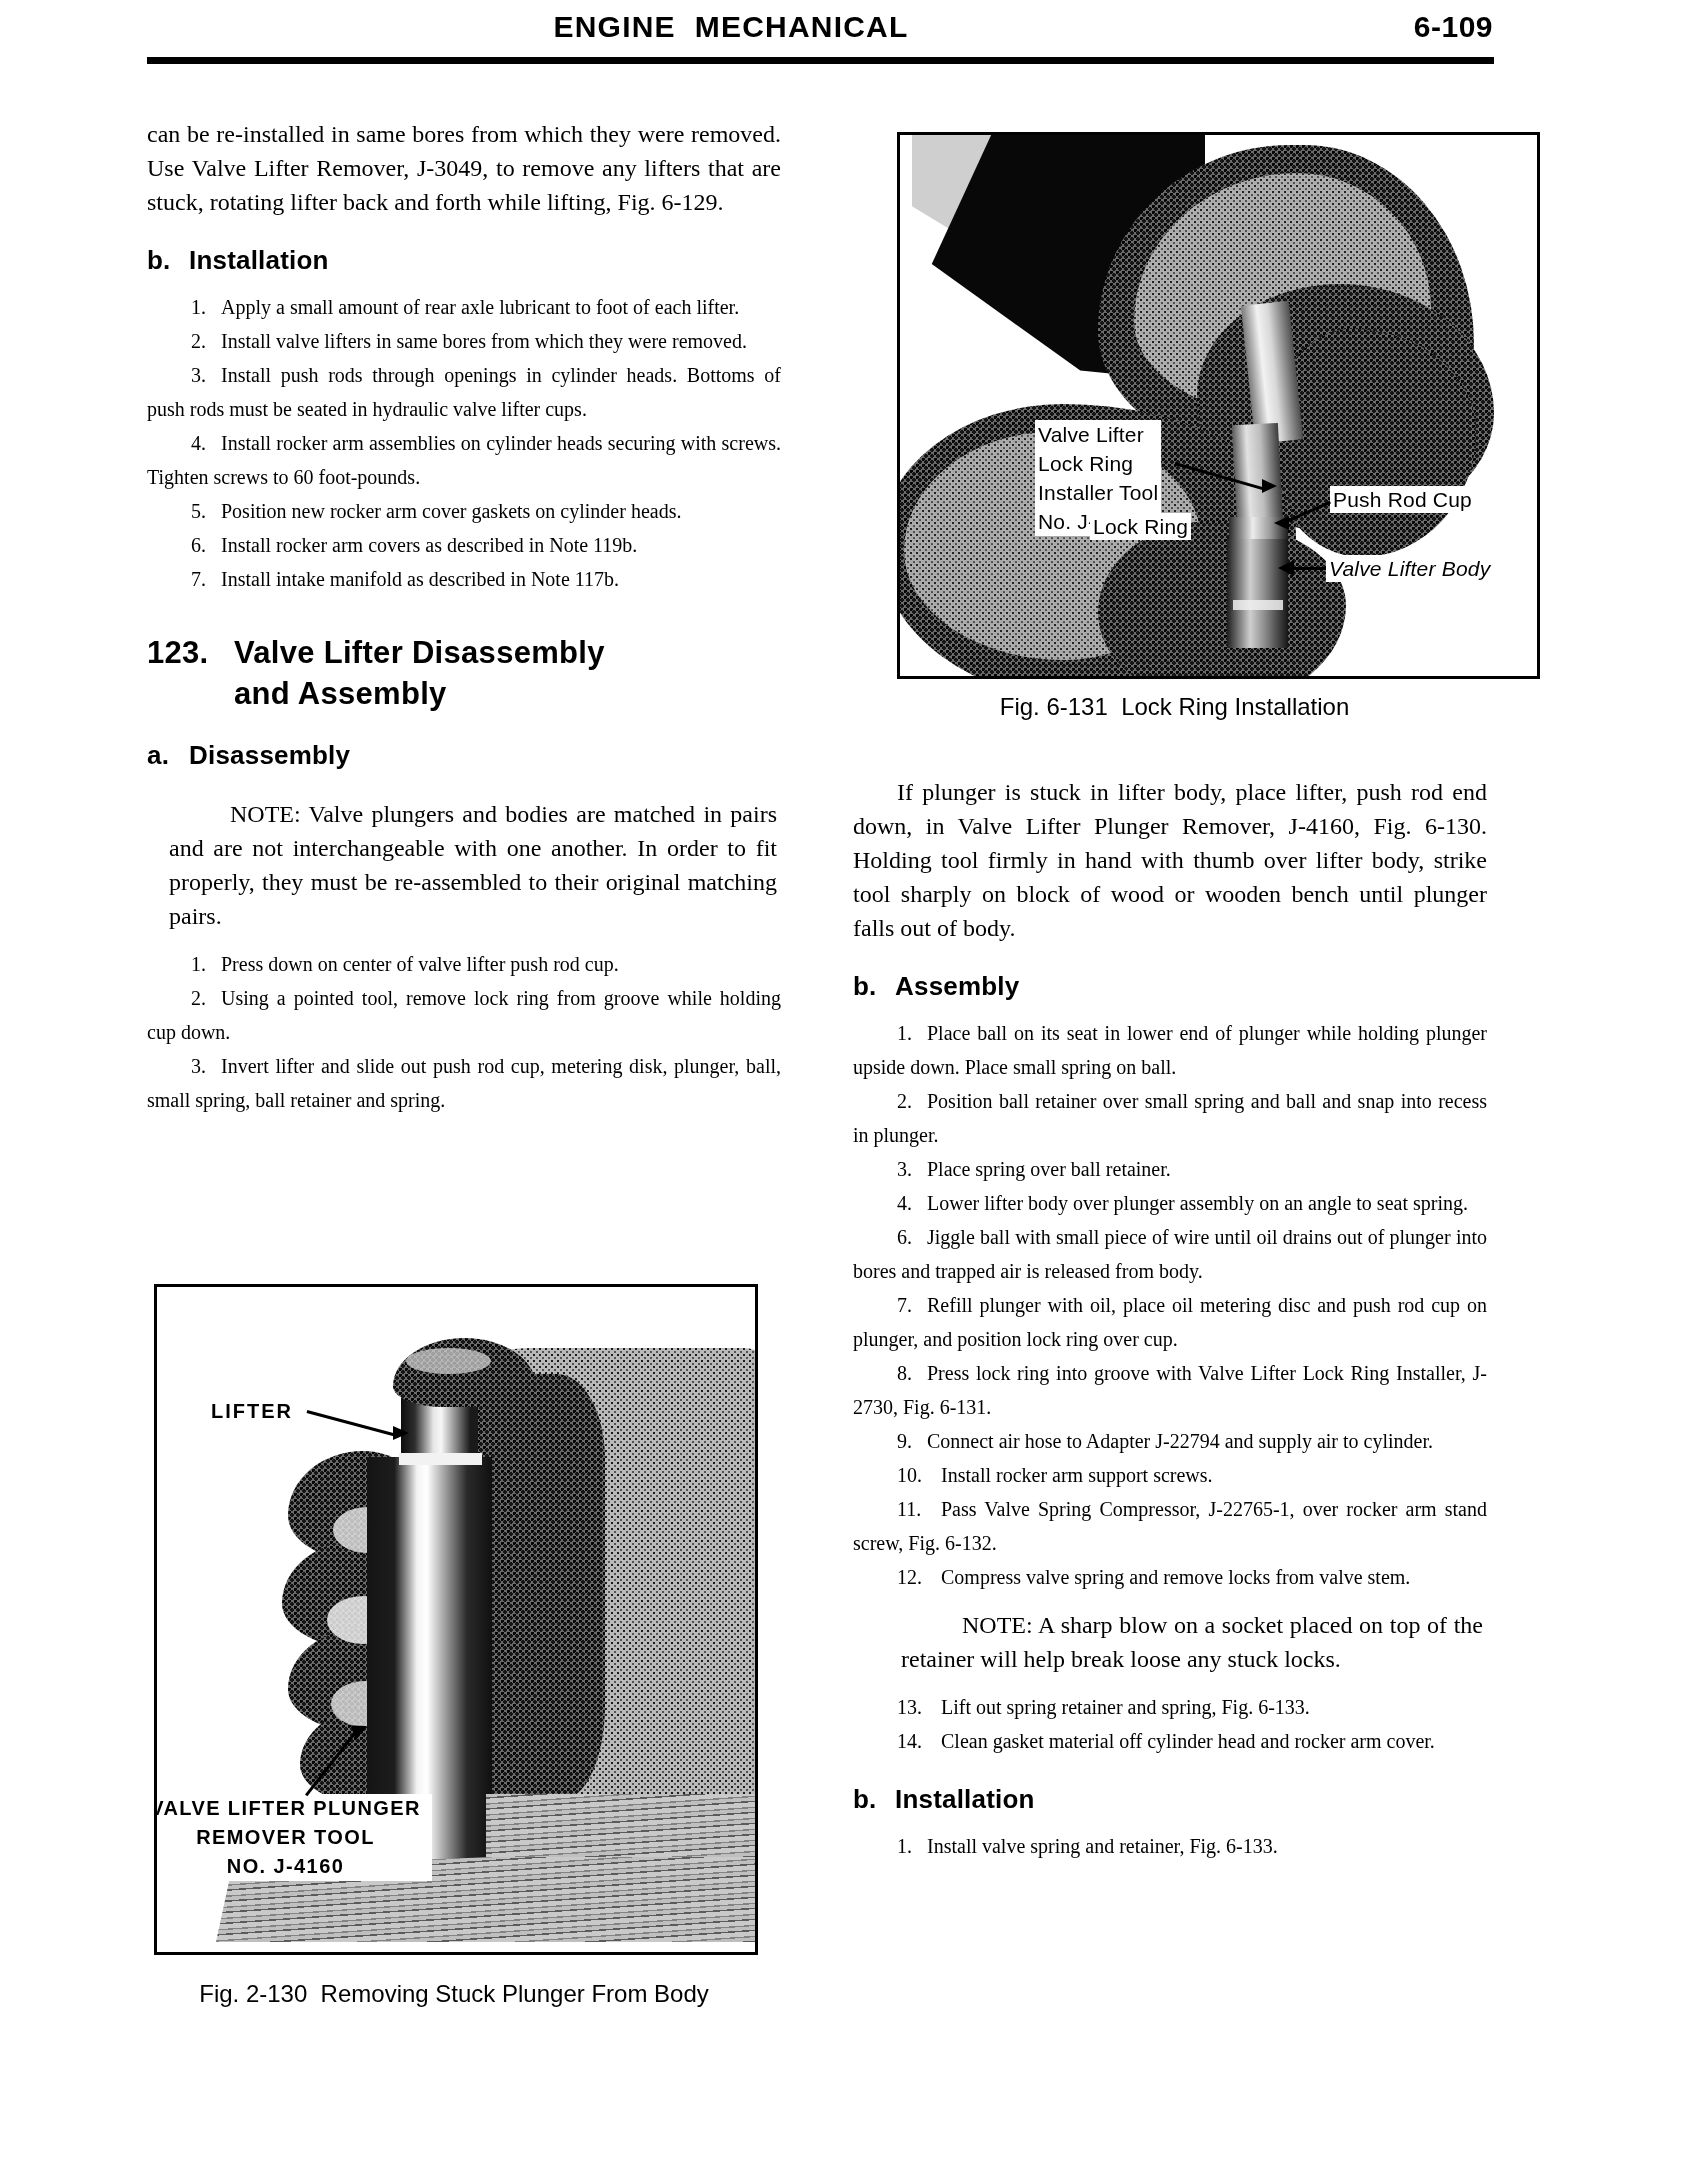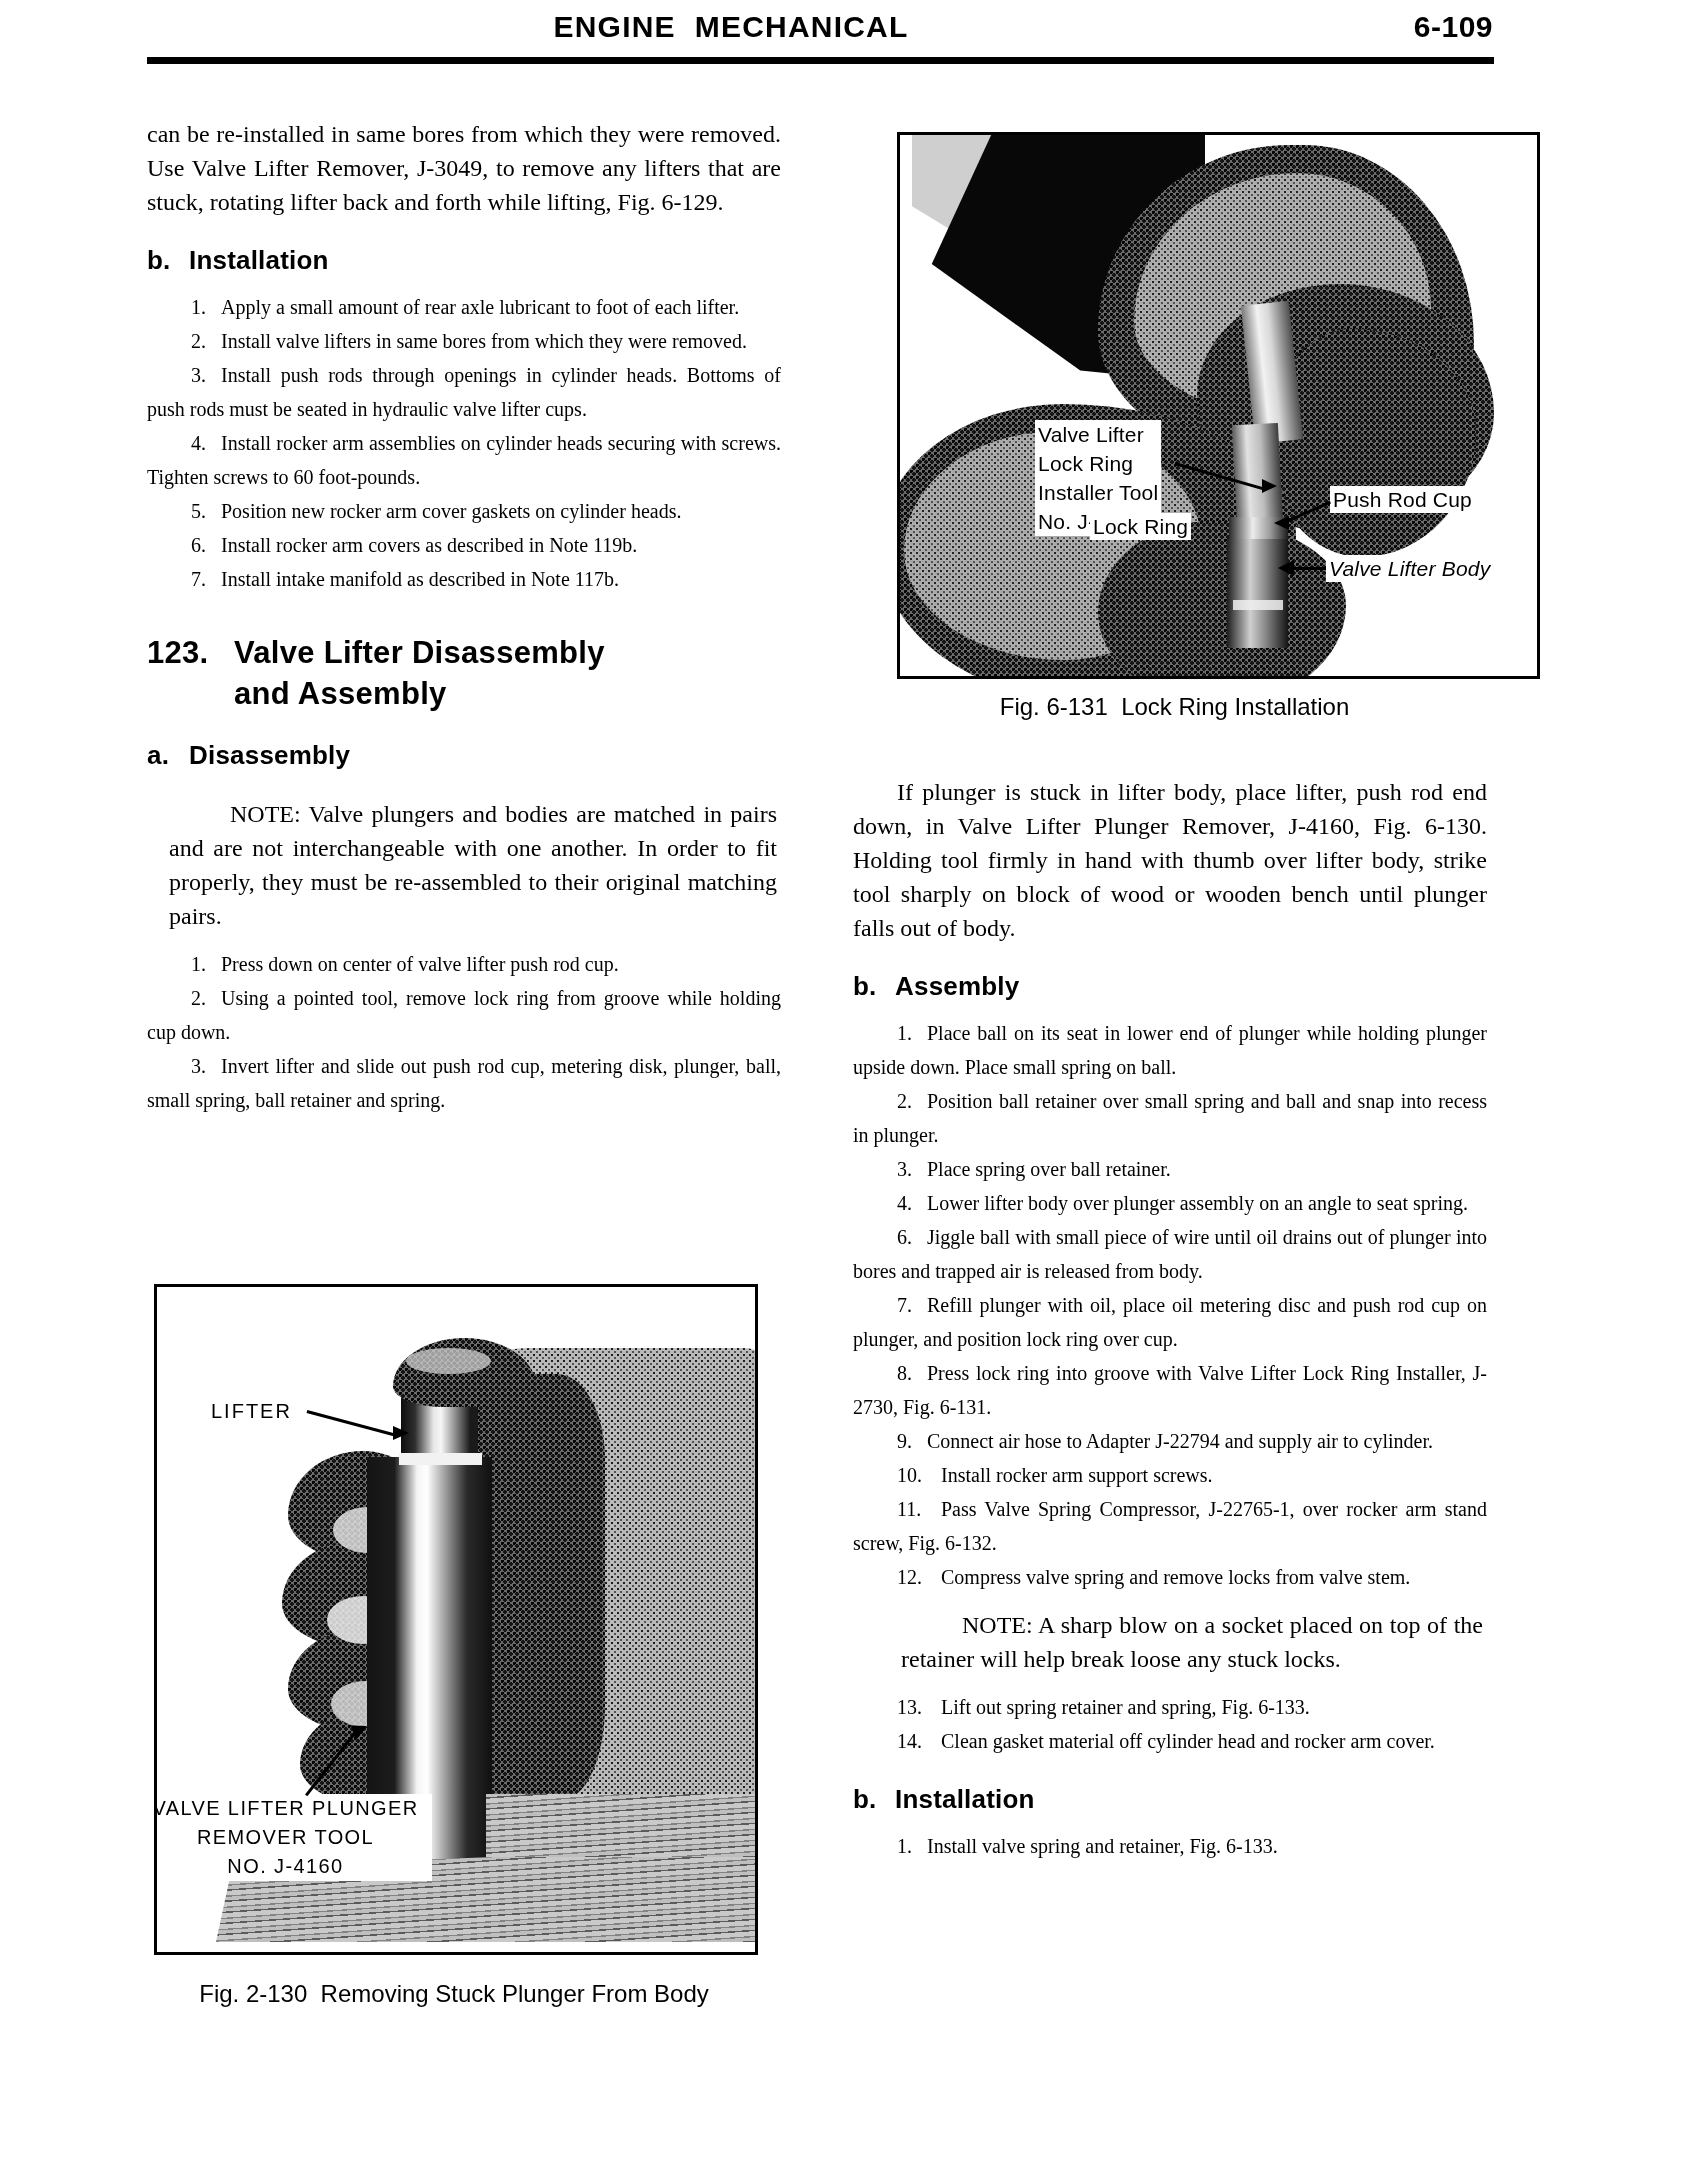--- a/index.html
+++ b/index.html
@@ -212,20 +212,21 @@
     background: #ffffff;
     white-space: pre;
     padding: 0 3px;
     letter-spacing: 0.2px;
   }
   .callout.caps {
     font-size: 20px;
     line-height: 26px;
     letter-spacing: 1.4px;
     text-align: center;
+    font-weight: bold;
   }
   .leader {
     position: absolute;
     background: #000000;
     transform-origin: 0 50%;
     height: 2.5px;
   }
   .arrowhead {
     position: absolute;
     width: 0; height: 0;

